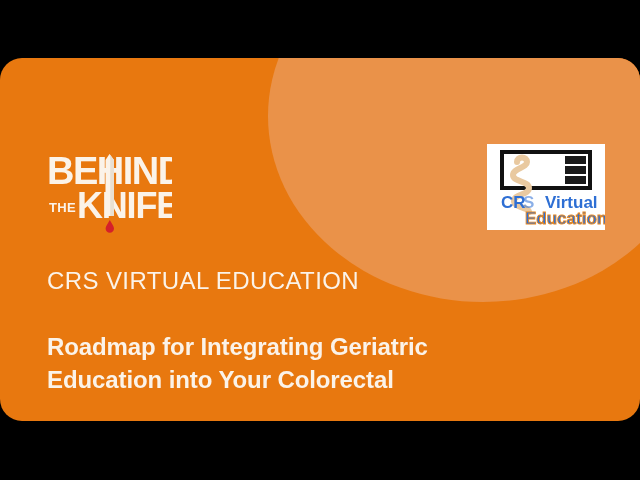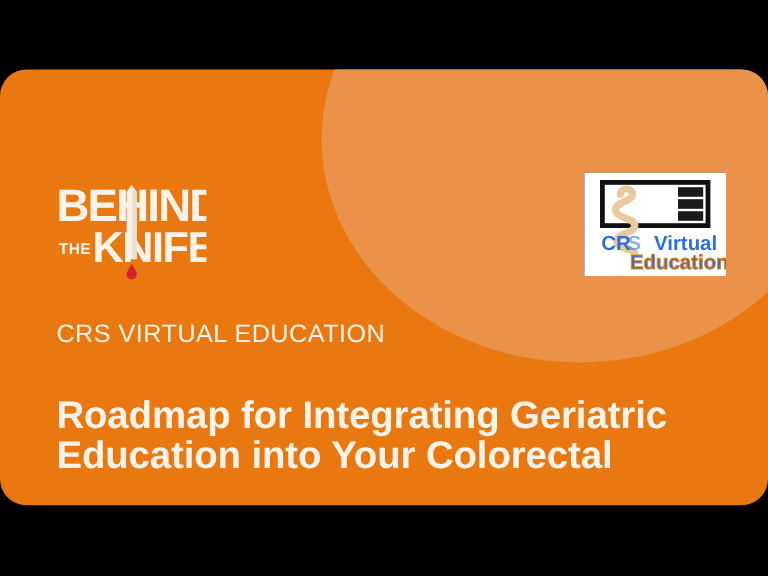--- a/index.html
+++ b/index.html
@@ -67,33 +67,33 @@
     box-sizing: border-box;
   }
   #crs-badge svg { display: block; }
 
   
   #kicker {
     position: absolute;
     left: 47px;
     top: 209px;
     margin: 0;
-    font-size: 21px;
+    font-size: 24px;
     font-weight: 400;
     letter-spacing: 0.4px;
     color: #FBF3E9;
     white-space: nowrap;
   }
   #slide-title {
     position: absolute;
     left: 47px;
     top: 272px;
     margin: 0;
     width: 520px;
-    font-size: 32px;
+    font-size: 24px;
     line-height: 33px;
     font-weight: 700;
     letter-spacing: -0.1px;
     color: #FBF3E9;
   }
   #slide-title .tline { display: block; }
 </style>
 </head>
 <body>
 

